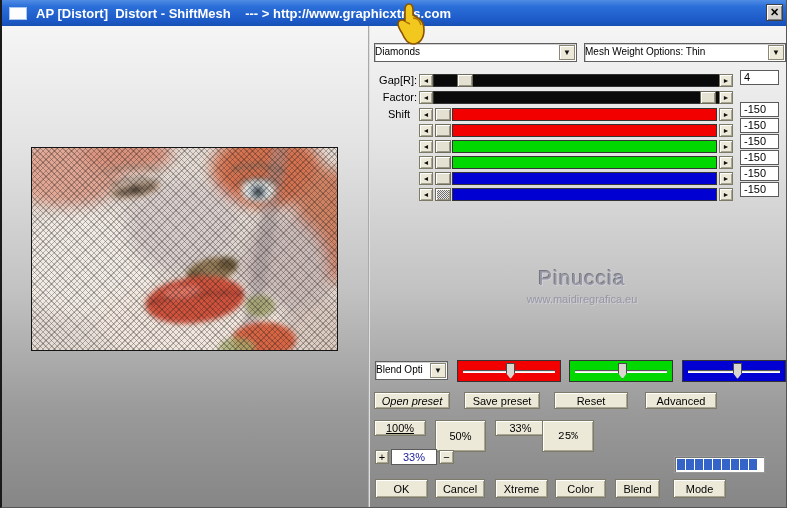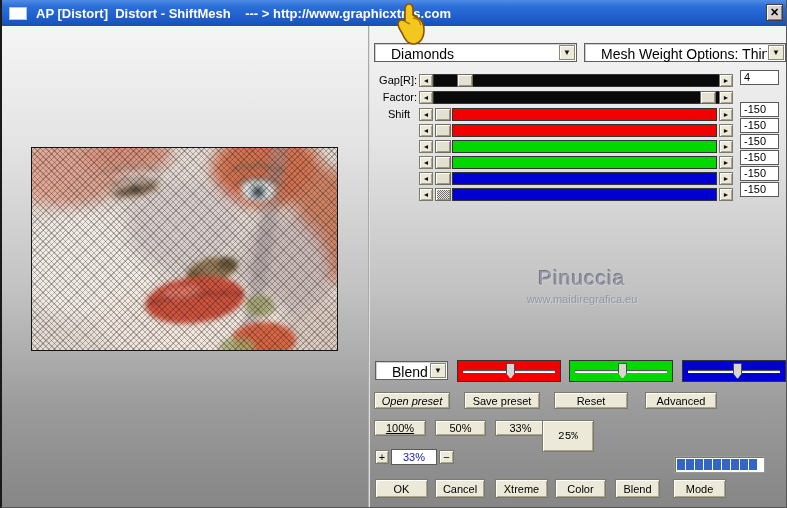--- a/index.html
+++ b/index.html
@@ -45,21 +45,21 @@
     box-shadow:inset 1px 1px 0 #ffffff,inset -1px -1px 0 #a9a694;
     font-family:"Liberation Sans",sans-serif;font-size:11px;color:#000;
     text-align:center;padding:0;cursor:default;
   }
   .field{
     position:absolute;background:#fff;border:1px solid #5a5a5a;
     font-size:11px;line-height:13px;padding:0 3px;overflow:hidden;white-space:nowrap;
   }
   .dd{position:absolute;height:19px;background:#fff;border:1px solid #5f5f5f;
     box-shadow:inset 1px 1px 0 #cfcfcf;}
-  .dd-text{position:absolute;left:16px;top:2px;right:18px;font-size:14px;overflow:hidden;white-space:nowrap;}
+  .dd-text{position:absolute;left:0;top:2px;right:18px;font-size:10px;overflow:hidden;white-space:nowrap;}
   .dd-btn{position:absolute;right:1px;top:1px;bottom:1px;width:16px;background:#ece9d8;
     border:1px solid #8a8776;box-shadow:inset 1px 1px 0 #fff;
     font-size:8px;line-height:14px;text-align:center;color:#111;}
   .lbl{position:absolute;width:55px;text-align:right;font-size:11px;line-height:13px;}
   
   .srow{position:absolute;left:417px;width:314px;height:13px;}
   .sar{position:absolute;top:0;width:14px;height:13px;background:#ece9d8;border:1px solid #7d7a68;
     box-shadow:inset 1px 1px 0 #fff,inset -1px -1px 0 #a9a694;
     font-size:7px;line-height:11px;text-align:center;padding:0;color:#111;}
   .sar.l{left:0;}.sar.r{right:0;}
@@ -246,21 +246,21 @@
     <div class="groove"></div>
     <div class="bthumb" style="left:50px;"></div>
   </div>
 
   <button class="btn" style="left:372px;top:392px;width:76px;height:17px;font-style:italic;">Open preset</button>
   <button class="btn" style="left:462px;top:392px;width:76px;height:17px;">Save preset</button>
   <button class="btn" style="left:552px;top:392px;width:74px;height:17px;">Reset</button>
   <button class="btn" style="left:643px;top:392px;width:72px;height:17px;">Advanced</button>
 
   <button class="btn" style="left:372px;top:420px;width:52px;height:16px;text-decoration:underline;">100%</button>
-  <button class="btn" style="left:433px;top:420px;width:51px;height:16px;">50%</button>
+  <button class="btn" style="left:433px;top:420px;width:51px;height:32px;">50%</button>
   <button class="btn" style="left:493px;top:420px;width:51px;height:16px;">33%</button>
   <button class="btn" style="left:540px;top:420px;width:52px;height:32px;font-family:Liberation Mono, monospace;">25%</button>
 
   <button class="btn" style="left:373px;top:450px;width:14px;height:14px;line-height:12px;">+</button>
   <div class="field zoomval" style="left:389px;top:449px;width:46px;height:16px;line-height:14px;">33%</div>
   <button class="btn" style="left:437px;top:450px;width:15px;height:14px;line-height:12px;">−</button>
 
   <div class="progress">
     <div class="pseg"></div>
     <div class="pseg"></div>

